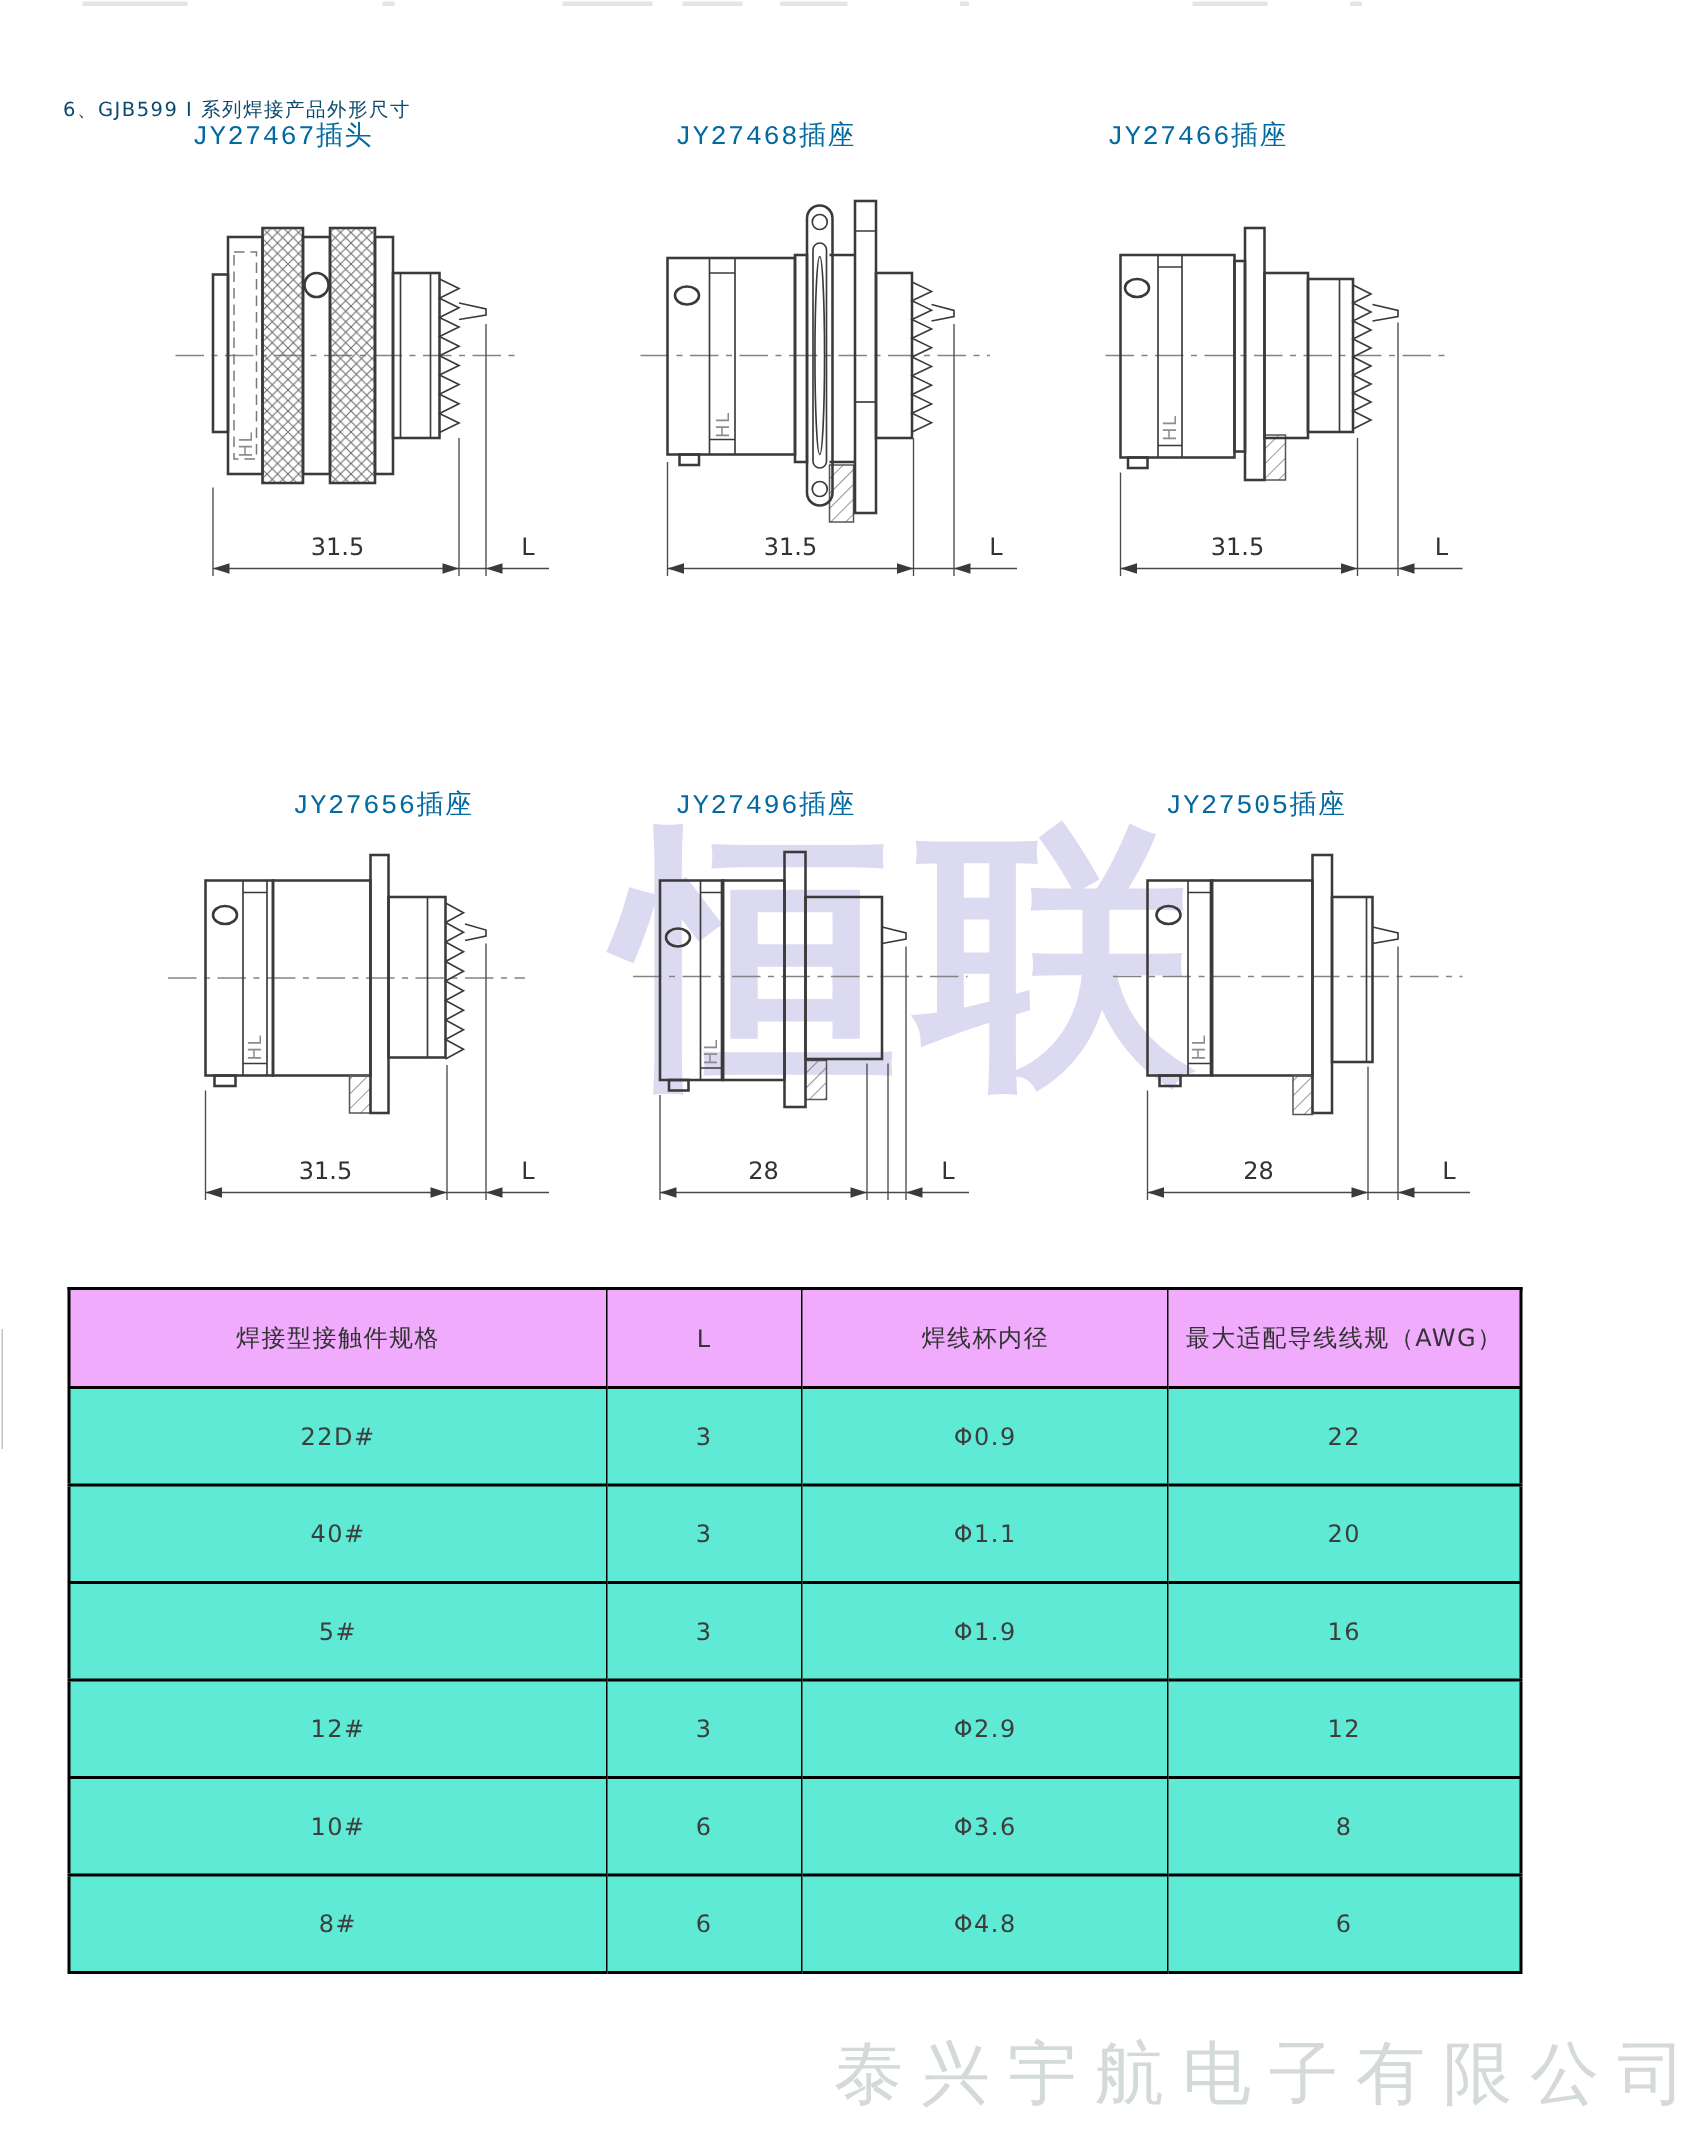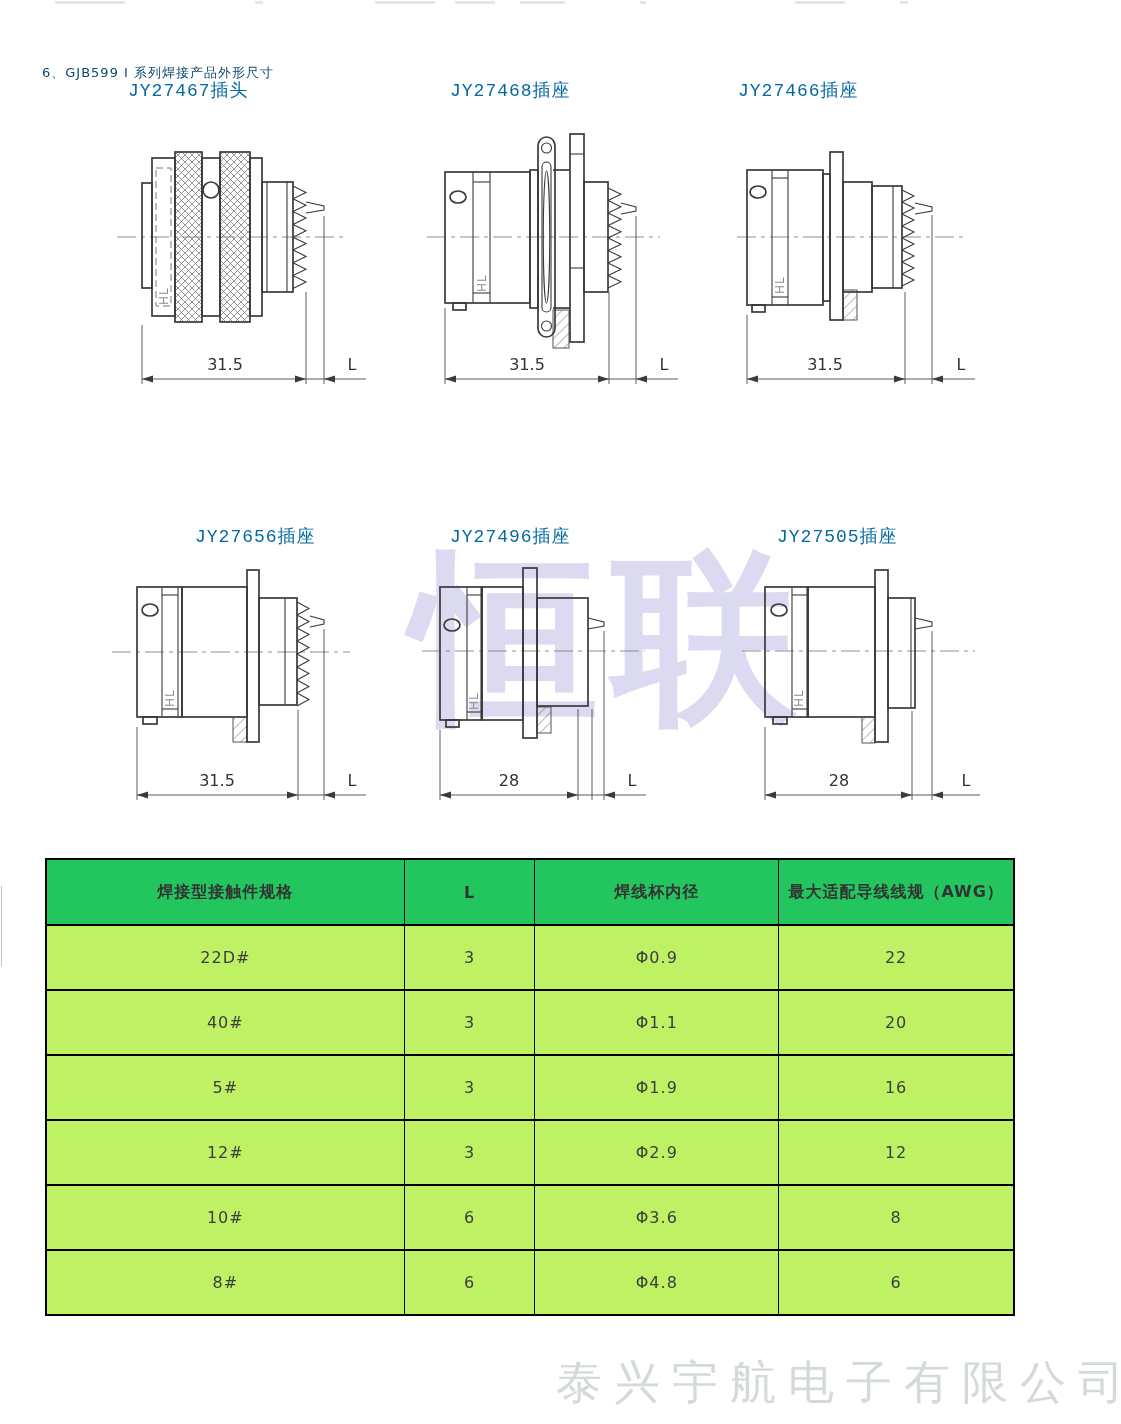--- a/index.html
+++ b/index.html
@@ -25,23 +25,23 @@
   svg .knurl{stroke:#3a3a3a;stroke-width:1.7;}
   svg .cl{stroke:#848484;stroke-width:.9;stroke-dasharray:19 5 4 5;}
   svg .dim{stroke:#4a4a4a;stroke-width:.9;fill:none;}
   svg .arr{fill:#3a3a3a;stroke:none;}
   svg .dimtxt{font-family:"DejaVu Sans",sans-serif;font-size:16px;fill:#333;}
   svg .hl{font-family:"DejaVu Sans",sans-serif;font-size:12px;fill:#8d8d8d;letter-spacing:1px;}
   svg .hatch{stroke:#555;stroke-width:1;}
   
   .spec-table{position:absolute;left:45px;top:858px;width:970px;z-index:2;
               border-collapse:collapse;table-layout:fixed;border:2px solid #000;}
-  .spec-table th{background:#22c55e;height:62px;font-size:16px;font-weight:bold;color:#333;
+  .spec-table th{background:#f0abfc;height:62px;font-size:16px;font-weight:normal;color:#333;
                  border:1px solid #000;border-bottom:2px solid #000;letter-spacing:1px;margin-left:32px;}
-  .spec-table td{background:#bef264;height:61px;text-align:center;font-size:16px;color:#3d3d3d;
+  .spec-table td{background:#5eead4;height:61px;text-align:center;font-size:16px;color:#3d3d3d;
                  border-left:1px solid #000;border-right:1px solid #000;border-bottom:2px solid #000;
                  letter-spacing:1px;}
   .c0{width:37%;} .c1{width:13.5%;} .c2{width:25.2%;} .c3{width:24.3%;}
 </style>
 </head>
 <body>
 
 <div class="page">
 
   <div>

